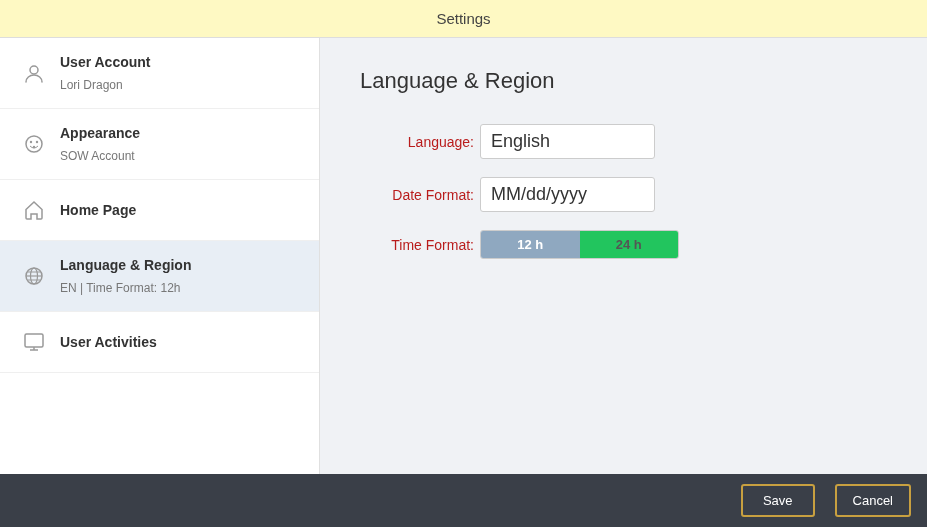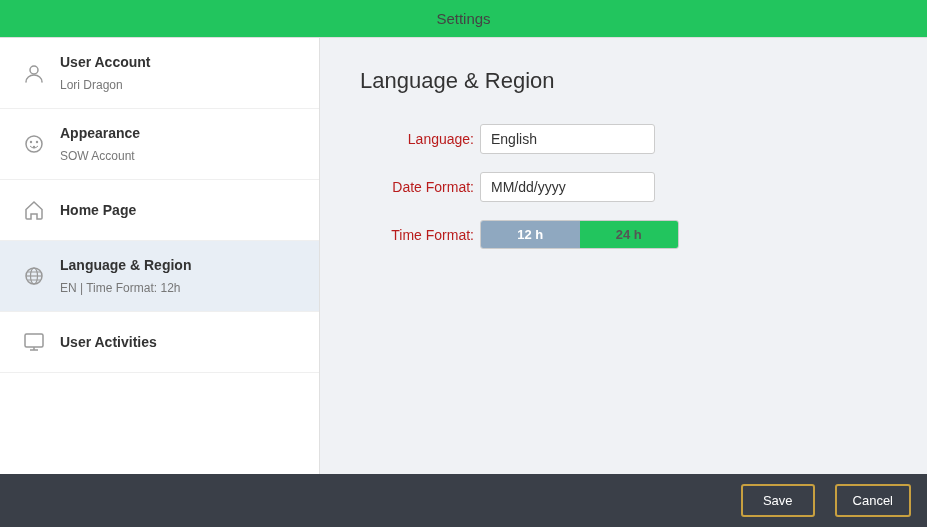--- a/index.html
+++ b/index.html
@@ -1,20 +1,20 @@
 <!DOCTYPE html>
 <html><head>
   <meta charset="utf-8">
   <style>
     * { box-sizing: border-box; margin: 0; padding: 0; }
     body { font-family: -apple-system, BlinkMacSystemFont, 'Segoe UI', Arial, sans-serif; font-size: 14px; background: #f0f2f5; color: #333; width: 927px; height: 527px; overflow: hidden; display: flex; flex-direction: column; }
 
     
     .top-bar {
-      background: #22c55e;
+      background: #fef9c3;
       border-bottom: 1px solid #ddd;
       text-align: center;
       padding: 10px 0;
       font-size: 15px;
       color: #444;
       flex-shrink: 0;
     }
 
     
     .main-layout {
@@ -104,21 +104,21 @@
       padding-right: 6px;
       color: #b91c1c;
       font-size: 14px;
     }
 
     .form-input {
       width: 175px;
       padding: 6px 10px;
       border: 1px solid #ccc;
       border-radius: 3px;
-      font-size: 14px;
+      font-size: 18px;
       color: #333;
       background: #fff;
       outline: none;
     }
 
     
     .toggle-group {
       display: flex;
       border: 1px solid #ccc;
       border-radius: 3px;

